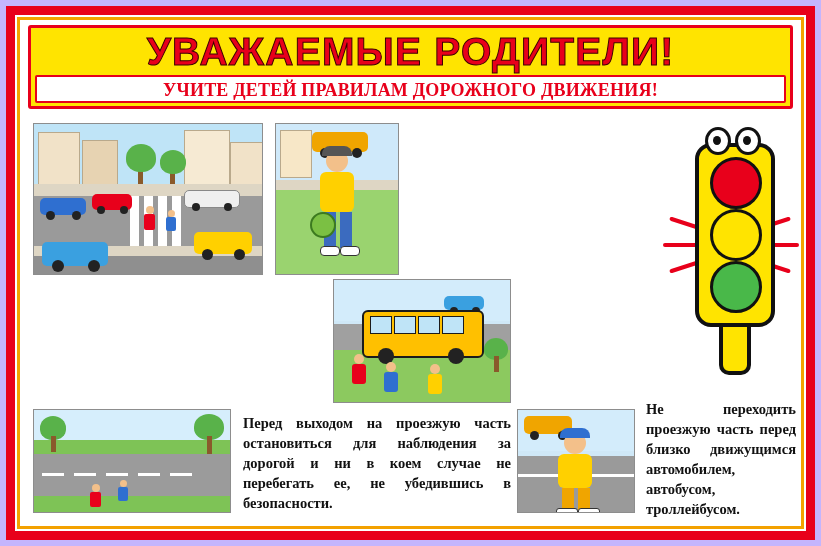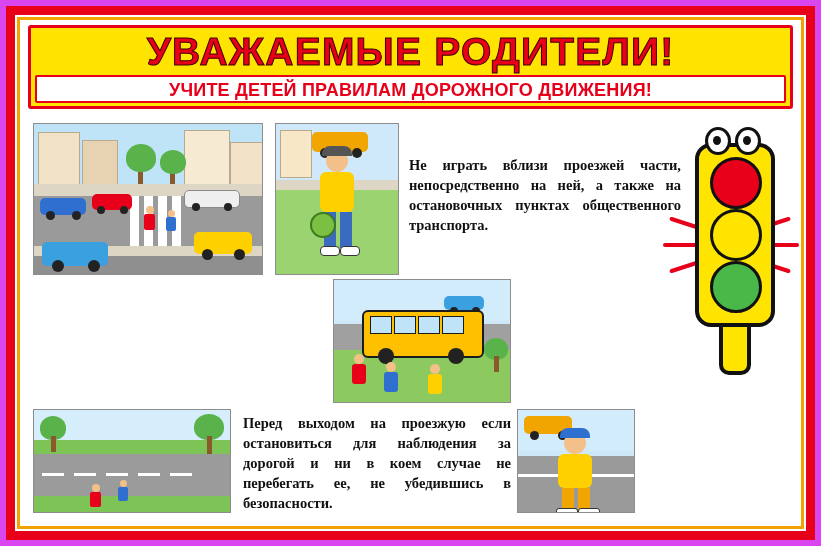--- a/index.html
+++ b/index.html
@@ -11,21 +11,21 @@
     width: 821px;
     height: 546px;
     overflow: hidden;
     font-family: "Liberation Sans", sans-serif;
   }
   #poster {
     position: relative;
     width: 821px;
     height: 546px;
     box-sizing: border-box;
-    background: #d946ef;
+    background: #c4b5fd;
   }
   
   .frame-red {
     position: absolute;
     left: 6px; top: 6px; right: 6px; bottom: 6px;
     border: 9px solid #e8001b;
     box-sizing: border-box;
     background: #ffffff;
   }
   .frame-inner {
@@ -69,20 +69,21 @@
   }
   .title-sub-wrap {
     position: absolute;
     left: 4px; top: 47px;
     width: 751px;
     height: 28px;
     background: #ffffff;
     border: 2px solid #e8001b;
     box-sizing: border-box;
     border-radius: 2px;
+    font-family: Liberation Serif, serif;
   }
   .title-sub {
     position: absolute;
     left: 0; top: 2px;
     width: 100%;
     text-align: center;
     font-size: 18px;
     line-height: 22px;
     font-weight: bold;
     color: #e8001b;
@@ -306,17 +307,17 @@
         <div class="tl-lamp tl-green"></div>
       </div>
       <div class="tl-eye" style="left:44px;top:2px;">
           <div class="pupil"></div>
         </div>
       <div class="tl-eye" style="left:74px;top:2px;">
           <div class="pupil"></div>
         </div>
     </div>
 
-    <div class="text-block t2">Не играть вблизи проезжей части, непосредственно на ней, а также на остановочных пунктах общественного транспорта.</div>
-    <div class="text-block t4">Перед выходом на проезжую если остановиться для наблюдения за дорогой и ни в коем случае не перебегать ее, не убедившись в безопасности.</div>
+    <div class="text-block t4">Перед выходом на проезжую часть остановиться для наблюдения за дорогой и ни в коем случае не перебегать ее, не убедившись в безопасности.</div>
+    <div class="text-block t5">Не переходить проезжую часть перед близко движущимся автомобилем, автобусом, троллейбусом.</div>
 
   </div>
 </div>
 
 </body></html>

